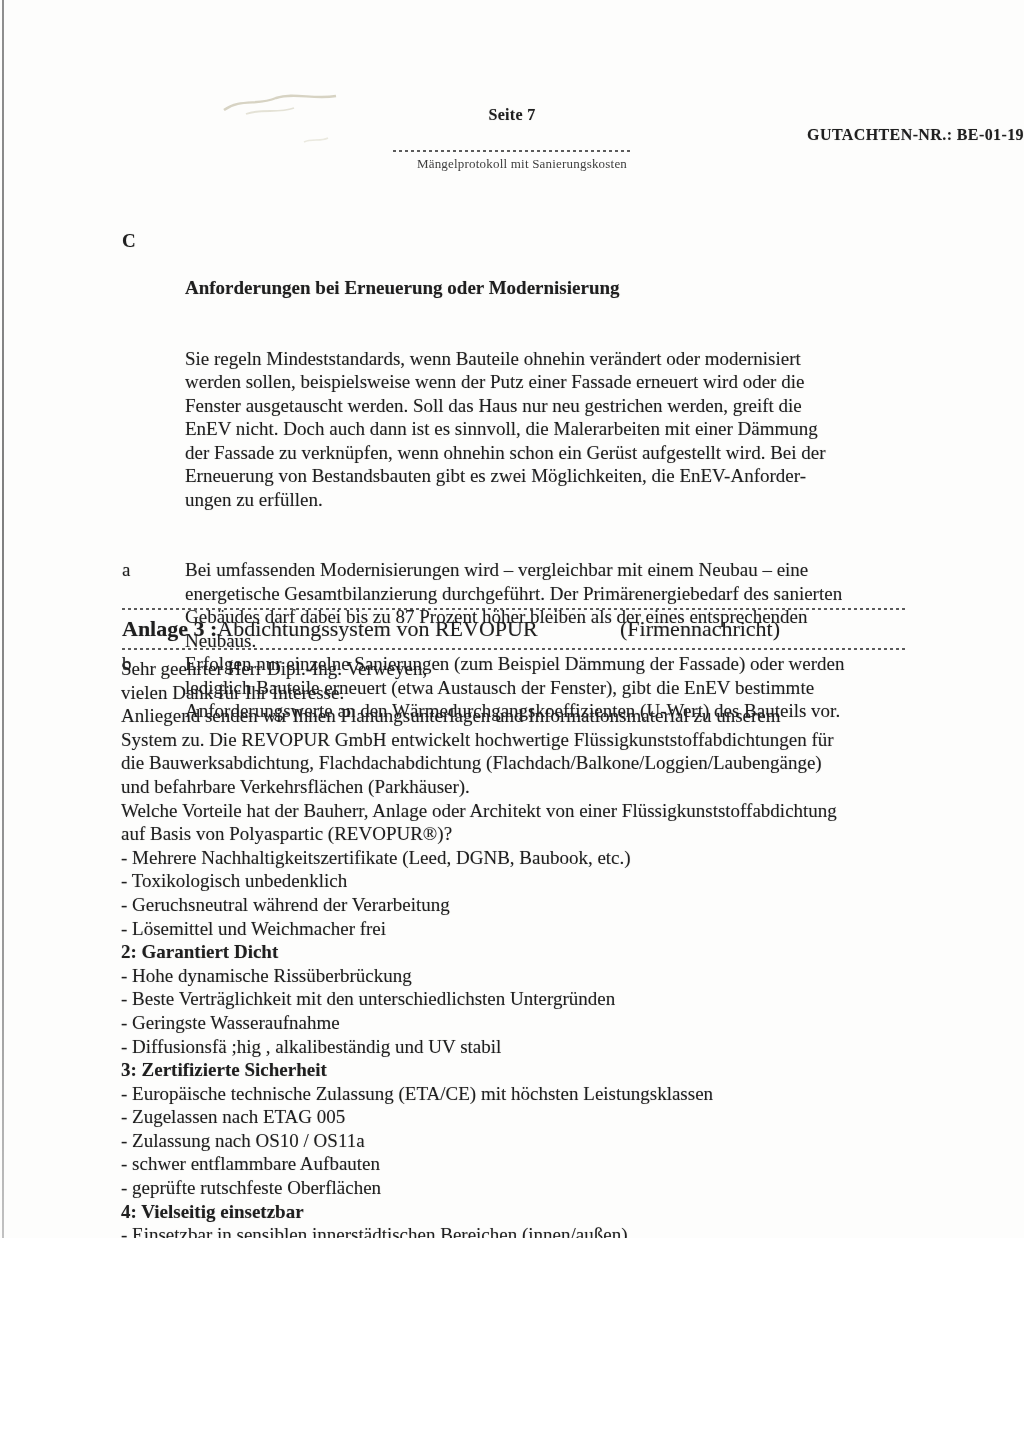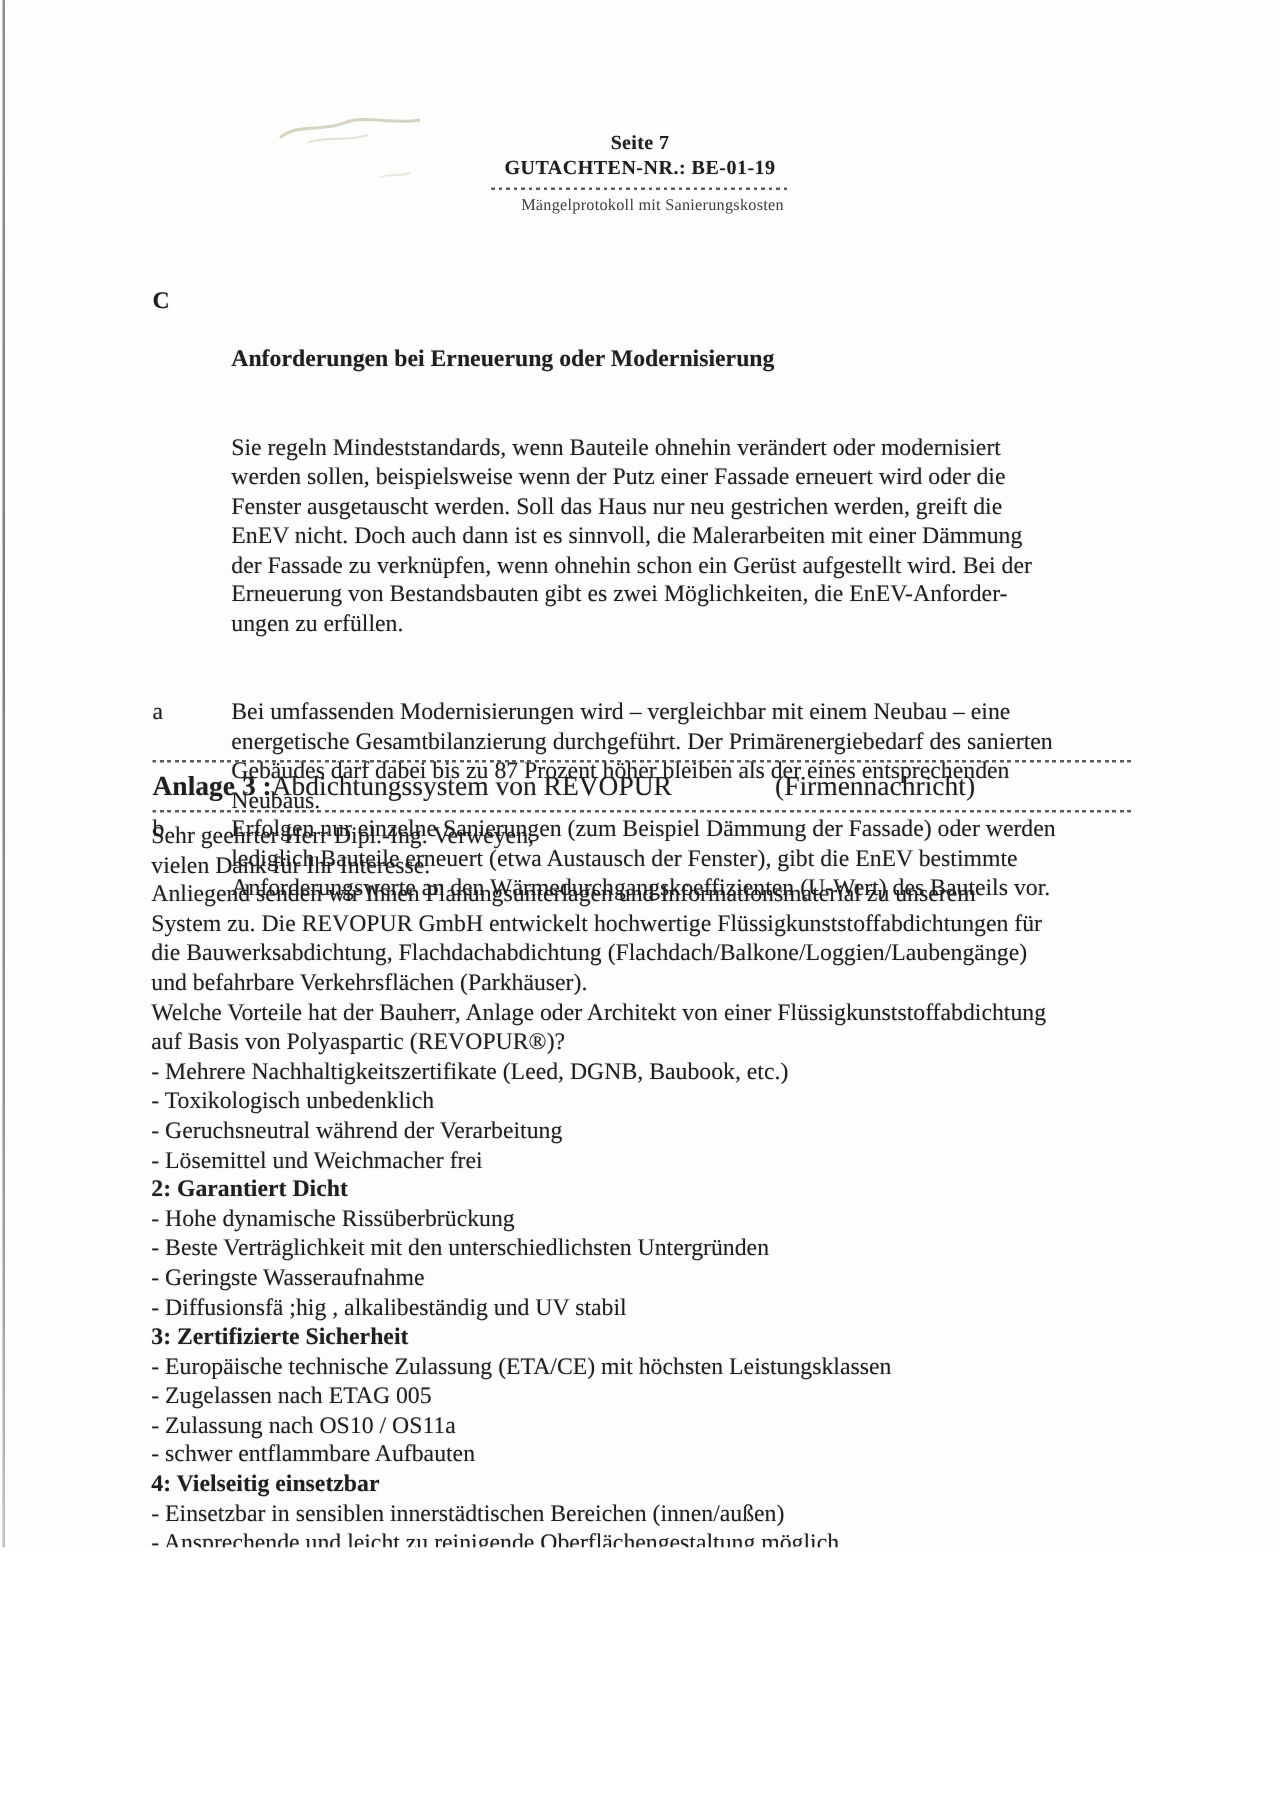--- a/index.html
+++ b/index.html
@@ -28,21 +28,21 @@
   }
   .bottom-line{
     position:absolute;left:10px;top:1437px;width:1014px;height:2px;
     background:linear-gradient(90deg,rgba(190,190,190,0) 0%,rgba(165,165,165,.55) 12%,rgba(160,160,160,.6) 88%,rgba(190,190,190,.15) 100%);
   }
   .pencil{position:absolute;left:218px;top:84px;width:150px;height:80px;opacity:.75;}
 
   
   .header{position:absolute;top:106px;left:0;right:0;text-align:center;}
   .h-page{font-size:16px;font-weight:bold;letter-spacing:.3px;}
-  .h-no{font-size:16px;font-weight:bold;letter-spacing:.4px;margin-top:2px;}
+  .h-no{font-size:16px;font-weight:bold;letter-spacing:.4px;margin-top:2px;text-align:right;}
   .dashes{
     height:3px;
     background-image:repeating-linear-gradient(90deg,#5c5c5c 0 3px,transparent 3px 6px);
     background-position:0 1px;background-size:100% 2px;background-repeat:no-repeat;
   }
   .h-dash{width:238px;margin:5px auto 4px auto;}
   .h-sub{font-size:13px;color:#3d3d3d;letter-spacing:.2px;padding-left:20px;}
 
   
   .section-c{position:absolute;top:229px;left:122px;width:800px;font-size:19px;line-height:23.5px;}
@@ -146,20 +146,21 @@
     <p class="soft">- Hohe dynamische Rissüberbrückung</p>
     <p class="soft">- Beste Verträglichkeit mit den unterschiedlichsten Untergründen</p>
     <p class="soft">- Geringste Wasseraufnahme</p>
     <p class="soft">- Diffusionsfä ;hig , alkalibeständig und UV stabil</p>
 
     <p class="bh soft">3: Zertifizierte Sicherheit</p>
     <p class="soft">- Europäische technische Zulassung (ETA/CE) mit höchsten Leistungsklassen</p>
     <p class="soft">- Zugelassen nach ETAG 005</p>
     <p class="soft">- Zulassung nach OS10 / OS11a</p>
     <p class="soft">- schwer entflammbare Aufbauten</p>
+    <p class="soft">- geprüfte rutschfeste Oberflächen</p>
 
     <p class="bh soft">4: Vielseitig einsetzbar</p>
     <p class="soft">- Einsetzbar in sensiblen innerstädtischen Bereichen (innen/außen)</p>
     <p class="soft">- Ansprechende und leicht zu reinigende Oberflächengestaltung möglich</p>
   </div>
 
 
 </div>
 
 </body></html>

